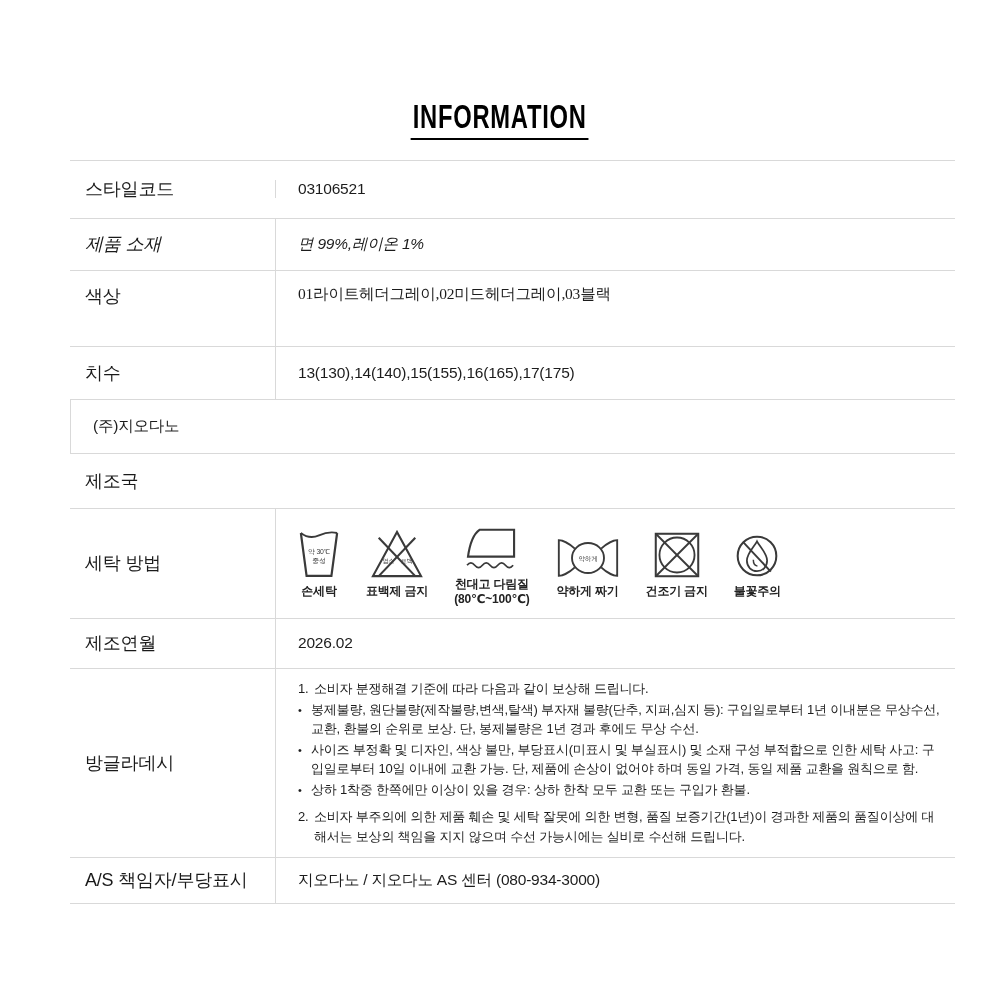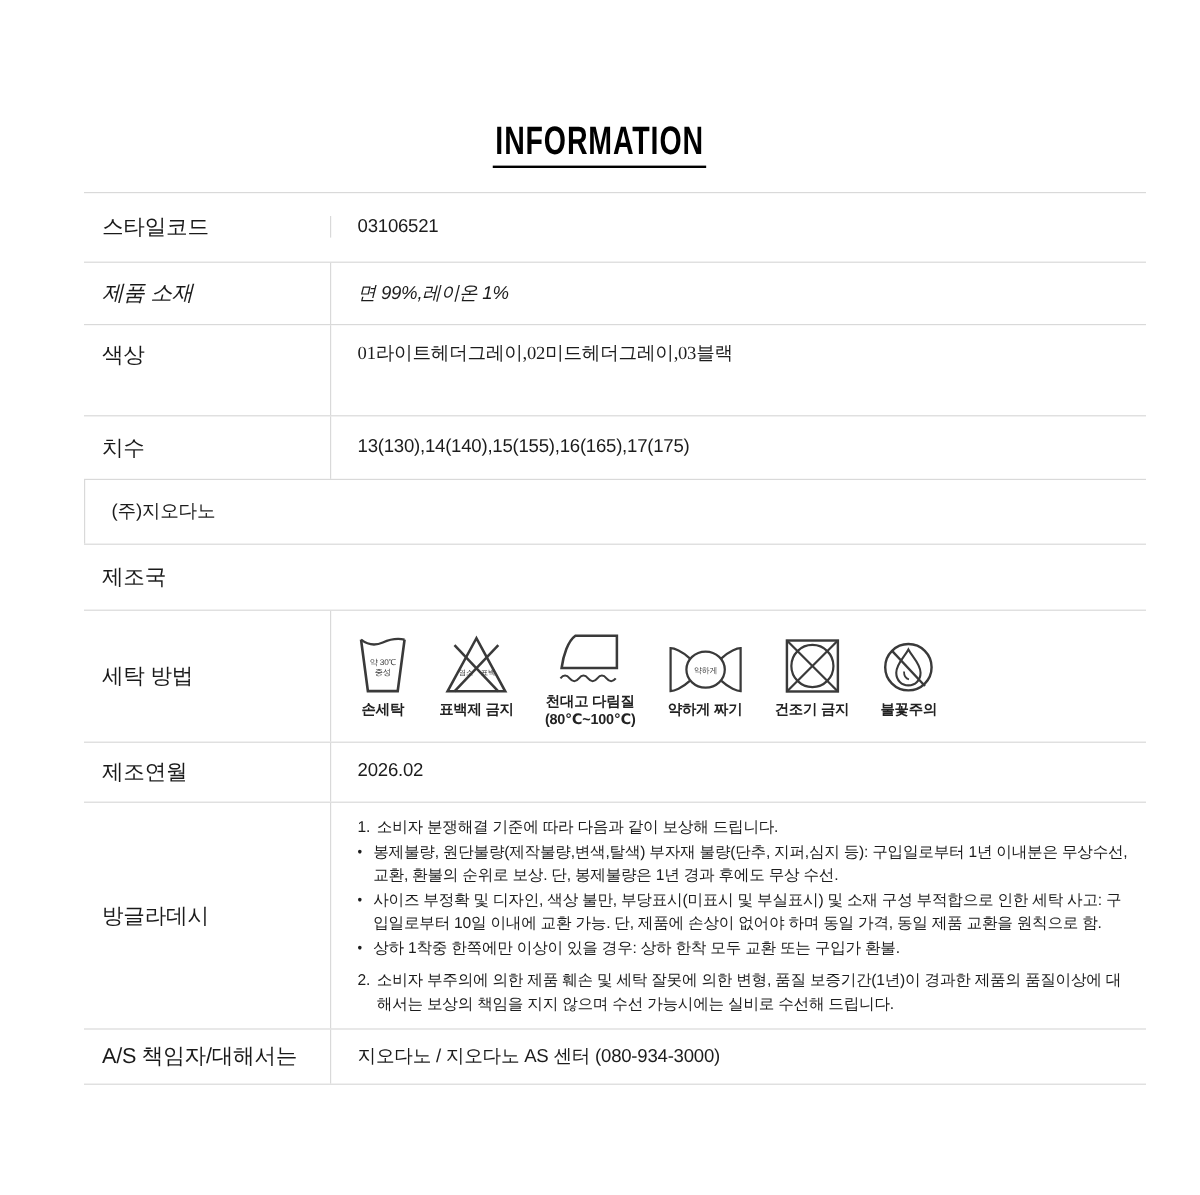--- a/index.html
+++ b/index.html
@@ -259,18 +259,18 @@
         </div>
         <div class="w-item gap-top">
           <span class="marker">2.</span>
           <div class="w-text">소비자 부주의에 의한 제품 훼손 및 세탁 잘못에 의한 변형, 품질 보증기간(1년)이 경과한 제품의 품질이상에 대해서는 보상의 책임을 지지 않으며 수선 가능시에는 실비로 수선해 드립니다.</div>
         </div>
       </div>
     </div>
   </div>
 
   <div class="row r10">
-    <div class="cell-label">A/S 책임자/대해서는</div>
+    <div class="cell-label">A/S 책임자/부당표시</div>
     <div class="cell-value">지오다노 / 지오다노 AS 센터 (080-934-3000)</div>
   </div>
 
 
 </div>
 
 </body></html>

